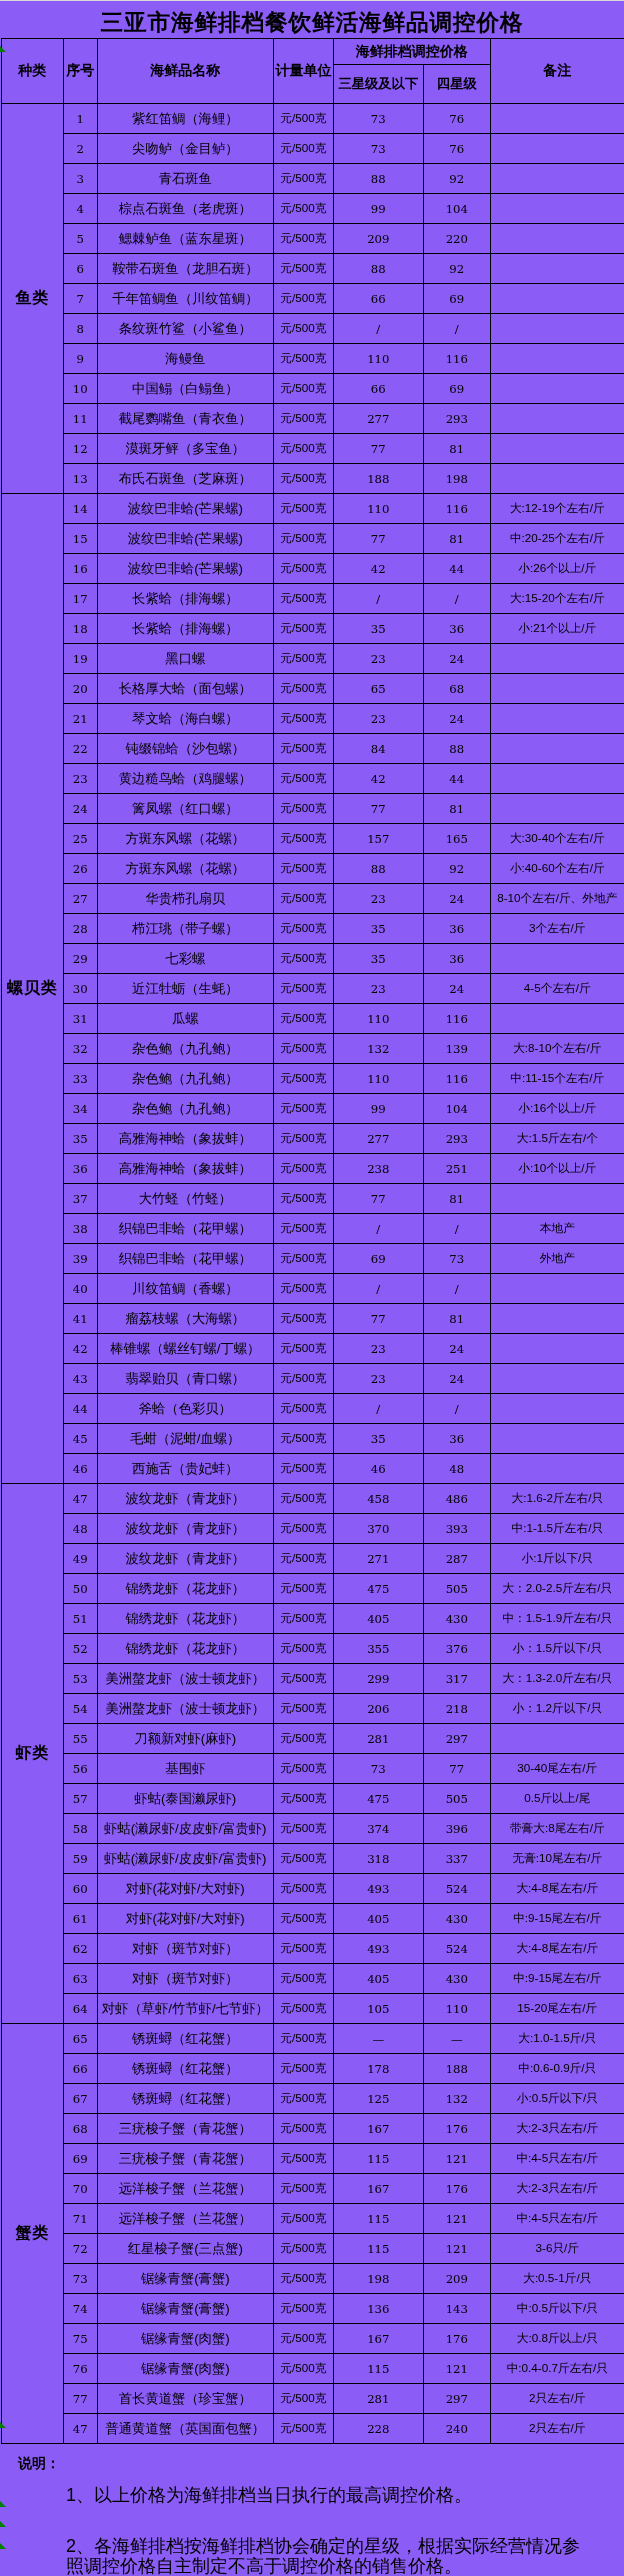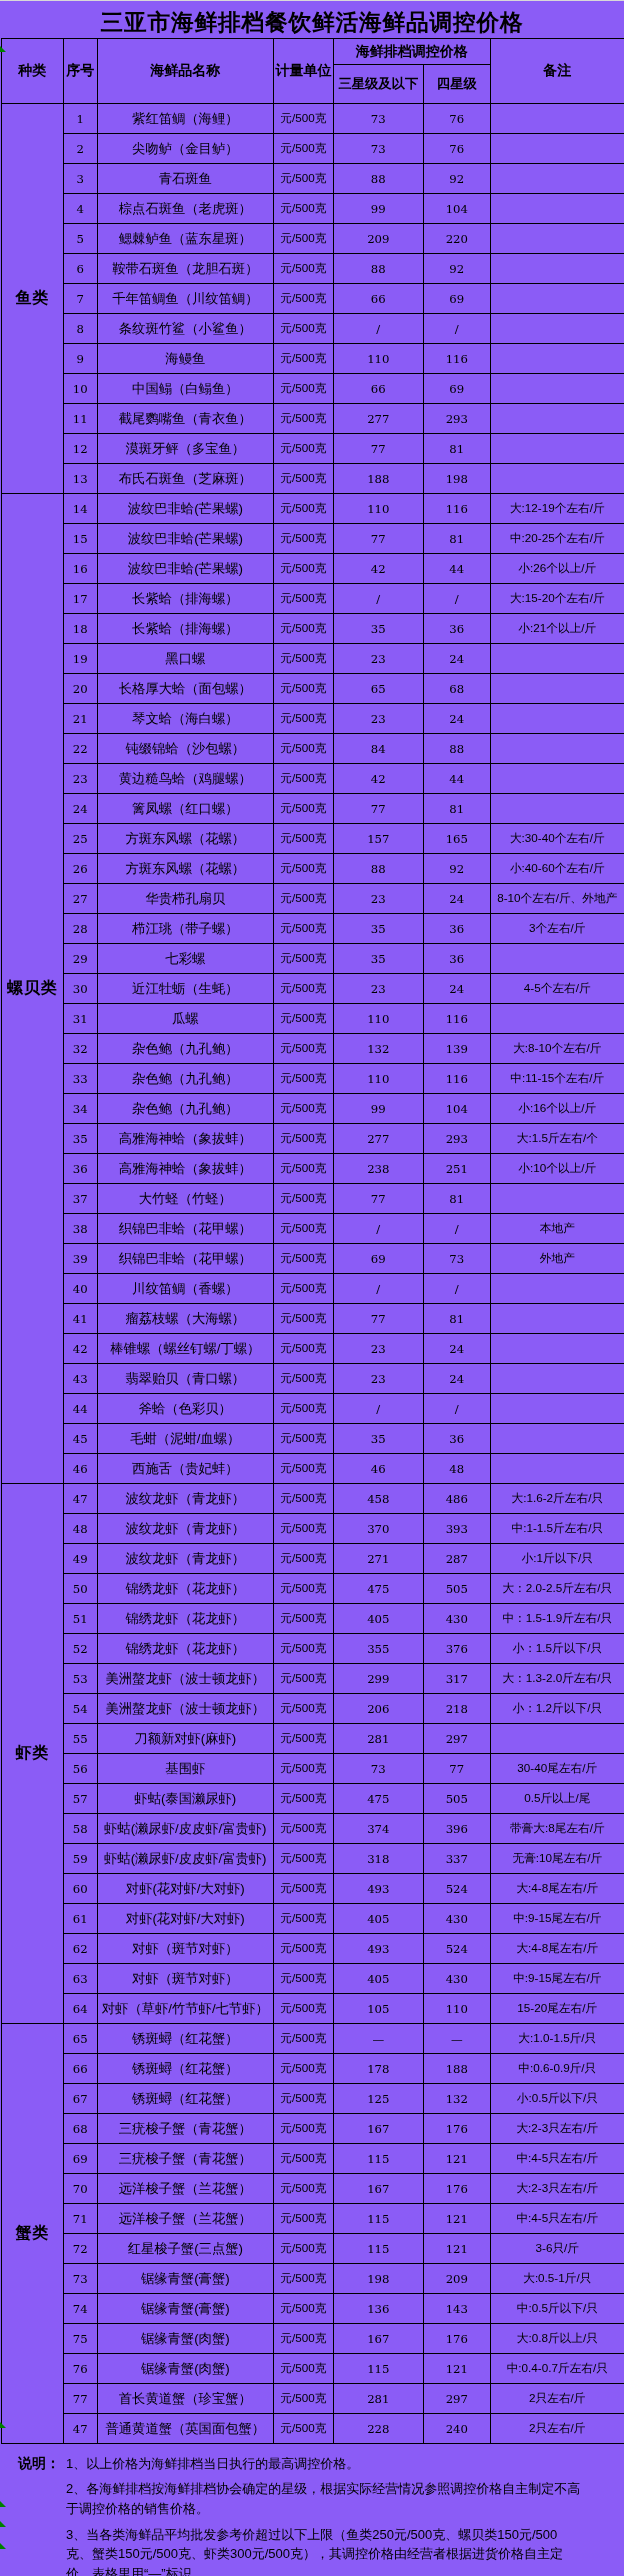--- a/index.html
+++ b/index.html
@@ -29,21 +29,21 @@
   td.name{font-size:13.3px;}
   td.unit{font-size:11.7px;}
   td.price{font-family:"DejaVu Serif",serif;font-size:11.7px;}
   td.remark{font-size:11.7px;}
   tr.cat-start td{border-top:1.6px solid #000;}
 
   
   .notes{display:flex;margin-top:9.4px;padding-left:18px;}
   .notes-label{width:48px;flex:0 0 48px;font-size:14px;font-weight:bold;padding-top:1.6px;}
   .notes-list{width:516px;list-style:none;margin:0;padding:0;}
-  .notes-list li{font-size:13px;line-height:19.5px;margin-bottom:6.3px;white-space:normal;}
+  .notes-list li{font-size:18px;line-height:19.5px;margin-bottom:6.3px;white-space:normal;margin-top:32px;}
 
   
   .flag{position:absolute;left:0;width:0;height:0;
         border-top:6.3px solid transparent;border-left:6.3px solid #008000;}
   .f1{top:45px;} .f2{top:2421px;} .f3{top:2500px;} .f4{top:2520px;} .f5{top:2542px;}
 </style>
 </head>
 <body>
 
 <div class="page">

